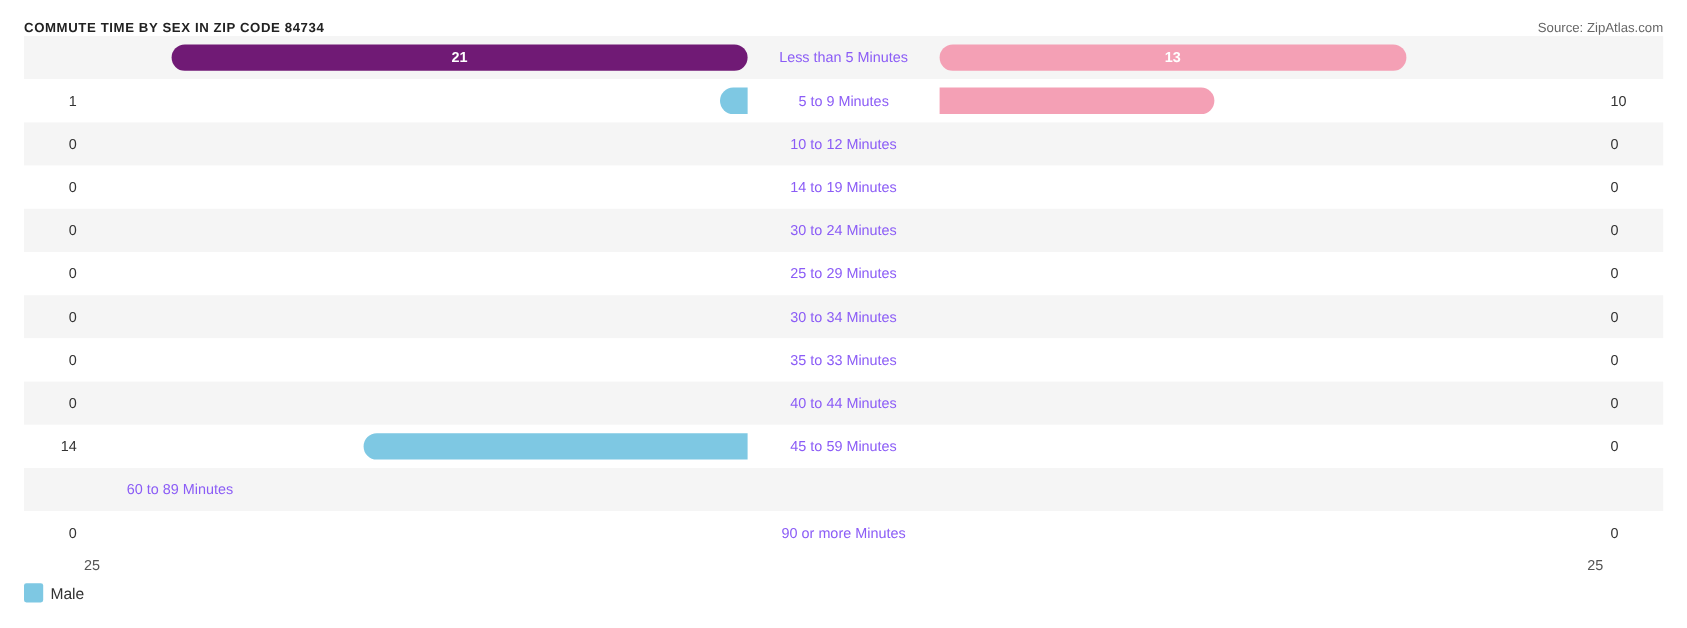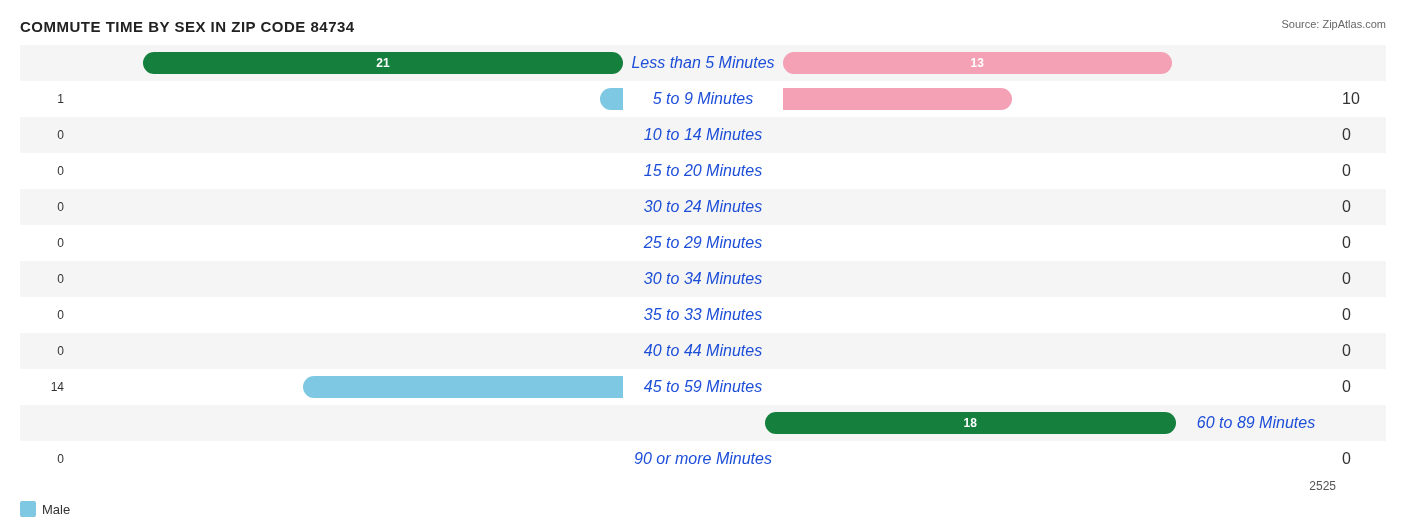--- a/index.html
+++ b/index.html
@@ -9,25 +9,24 @@
       width: 1406px;
       min-height: 523px;
       position: relative;
     }
     .chart-container {
       width: 1406px;
       padding: 18px 20px 30px 20px;
       position: relative;
     }
     .chart-title {
-      font-size: 15px;
+      font-size: 11px;
       font-weight: bold;
       text-transform: uppercase;
       color: #222;
-      margin-bottom: 10px;
       letter-spacing: 0.5px;
     }
     .source-label {
       position: absolute;
       top: 18px;
       right: 20px;
       font-size: 11px;
       color: #666;
       padding-left: 37px;
     }
@@ -74,25 +73,24 @@
       flex: 1;
       display: flex;
       justify-content: flex-start;
       align-items: center;
       height: 100%;
       position: relative;
     }
     .label-center {
       width: 160px;
       text-align: center;
-      font-size: 16px;
-      color: #1d4ed8;
+      font-size: 12px;
+      color: #8b5cf6;
       flex-shrink: 0;
       z-index: 2;
-      font-style: italic;
     }
     .bar-male {
       background: #7ec8e3;
       height: 22px;
       border-radius: 11px 0 0 11px;
       display: flex;
       align-items: center;
       justify-content: flex-start;
       position: relative;
     }
@@ -100,21 +98,21 @@
       background: #f4a0b5;
       height: 22px;
       border-radius: 0 11px 11px 0;
       display: flex;
       align-items: center;
       justify-content: flex-end;
       position: relative;
     }
     
     .bar-pill-male {
-      background: #15803d;
+      background: #701a75;
       height: 22px;
       border-radius: 11px;
       display: flex;
       align-items: center;
       justify-content: center;
       color: #fff;
       font-size: 12px;
       font-weight: bold;
       padding: 0 8px;
       min-width: 30px;
@@ -128,21 +126,21 @@
       justify-content: center;
       color: #fff;
       font-size: 12px;
       font-weight: bold;
       padding: 0 8px;
       min-width: 30px;
     }
     .right-val {
       width: 50px;
       text-align: left;
-      font-size: 16px;
+      font-size: 12px;
       color: #333;
       padding-left: 6px;
       flex-shrink: 0;
     }
     .legend {
       display: flex;
       justify-content: center;
       gap: 30px;
       margin-top: 8px;
       font-size: 13px;
@@ -154,21 +152,21 @@
       align-items: center;
       gap: 6px;
     }
     .legend-color {
       width: 16px;
       height: 16px;
       border-radius: 2px;
     }
     .axis-labels {
       display: flex;
-      justify-content: flex-end;
+      justify-content: space-between;
       padding: 0 50px;
       font-size: 12px;
       color: #555;
       margin-top: 2px;
     }
   </style>
 </head>
 <body>
 
 <div class="chart-container">
@@ -199,30 +197,30 @@
           <div class="bar-right-wrap">
             <div class="bar-female" style="width: 228.571px;"></div>
           </div>
         </div>
         <div class="right-val">10</div>
       </div>
       <div class="row">
         <div class="left-val">0</div>
         <div class="bar-section">
           <div class="bar-left-wrap"></div>
-          <div class="label-center">10 to 14 Minutes</div>
-          <div class="bar-right-wrap"></div>
-        </div>
-        <div class="right-val">0</div>
-      </div>
-      <div class="row">
-        <div class="left-val">0</div>
-        <div class="bar-section">
-          <div class="bar-left-wrap"></div>
-          <div class="label-center">15 to 20 Minutes</div>
+          <div class="label-center">10 to 12 Minutes</div>
+          <div class="bar-right-wrap"></div>
+        </div>
+        <div class="right-val">0</div>
+      </div>
+      <div class="row">
+        <div class="left-val">0</div>
+        <div class="bar-section">
+          <div class="bar-left-wrap"></div>
+          <div class="label-center">14 to 19 Minutes</div>
           <div class="bar-right-wrap"></div>
         </div>
         <div class="right-val">0</div>
       </div>
       <div class="row">
         <div class="left-val">0</div>
         <div class="bar-section">
           <div class="bar-left-wrap"></div>
           <div class="label-center">30 to 24 Minutes</div>
           <div class="bar-right-wrap"></div>
@@ -272,23 +270,20 @@
             <div class="bar-male" style="width: 320px;"></div>
           </div>
           <div class="label-center">45 to 59 Minutes</div>
           <div class="bar-right-wrap"></div>
         </div>
         <div class="right-val">0</div>
       </div>
       <div class="row">
         <div class="left-val"></div>
         <div class="bar-section">
-          <div class="bar-left-wrap">
-            <div class="bar-pill-male" style="width: 411.429px;">18</div>
-          </div>
           <div class="label-center">60 to 89 Minutes</div>
         </div>
         <div class="right-val"></div>
       </div>
       <div class="row">
         <div class="left-val">0</div>
         <div class="bar-section">
           <div class="bar-left-wrap"></div>
           <div class="label-center">90 or more Minutes</div>
           <div class="bar-right-wrap"></div>

